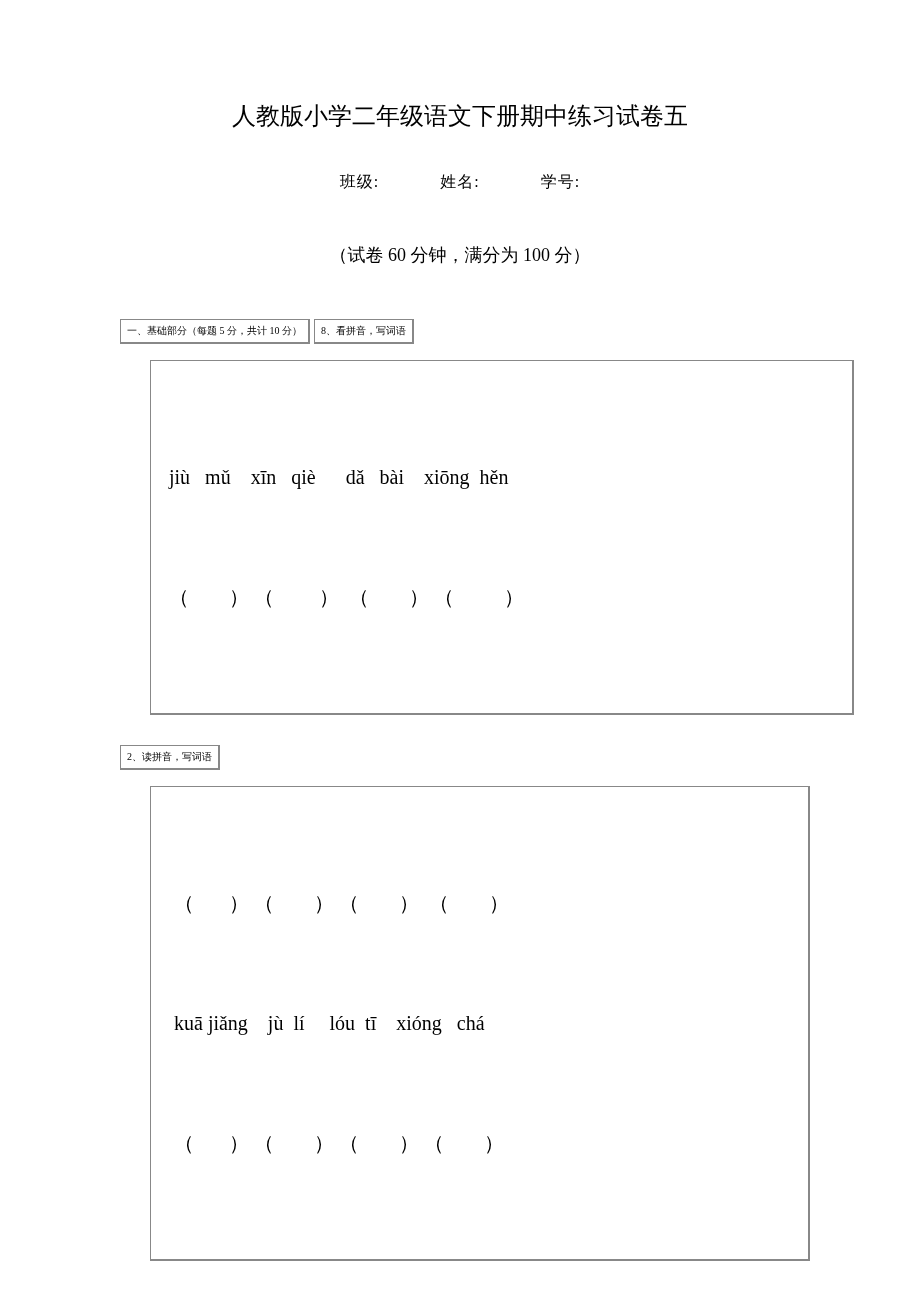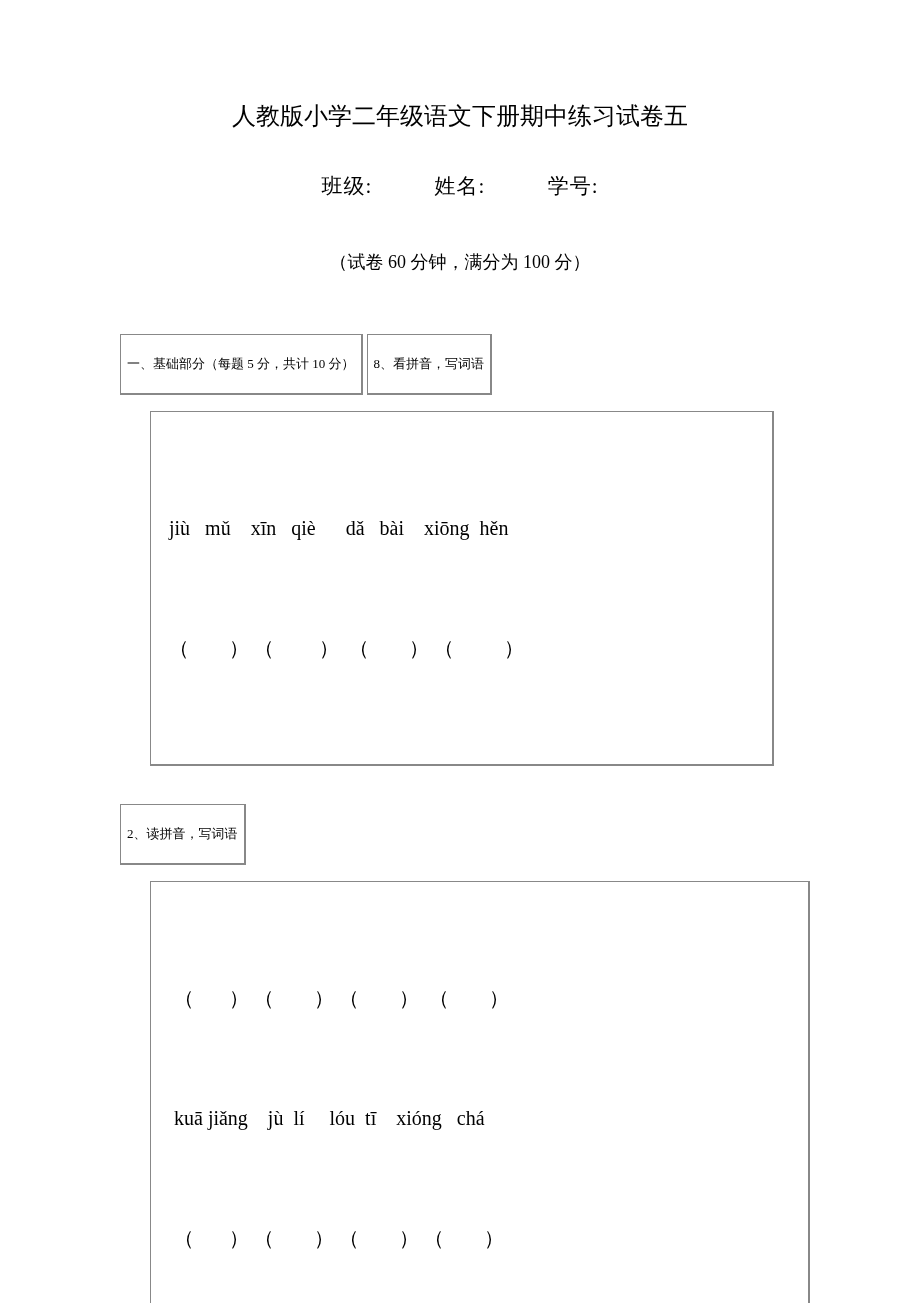--- a/index.html
+++ b/index.html
@@ -17,52 +17,52 @@
     position: relative;
   }
   .title {
     text-align: center;
     font-size: 24px;
     font-weight: normal;
     margin-bottom: 40px;
   }
   .meta-row {
     text-align: center;
-    font-size: 21px;
+    font-size: 16px;
     margin-bottom: 50px;
     letter-spacing: 1px;
   }
   .meta-row span { margin: 0 28px; }
   .exam-info {
     text-align: center;
     font-size: 18px;
     margin-bottom: 40px;
   }
   .section-hdr, .subhdr {
     display: inline-block;
     border: 1px solid #888;
     border-right: 2px solid #888;
     border-bottom: 2px solid #888;
-    padding: 20px 6px;
-    font-size: 13px;
-    margin: 20px 0 16px 0;
+    padding: 4px 6px;
+    font-size: 10px;
+    margin: 12px 0 16px 0;
   }
   .img-box {
     border: 1px solid #888;
     border-right: 2px solid #888;
     border-bottom: 2px solid #888;
     padding: 16px 18px;
     font-family: "SimSun", serif;
     font-size: 20px;
     line-height: 2;
     margin-bottom: 18px;
     white-space: pre;
   }
   .img-box .row { display: block; }
-  .wide { width: 624px; margin-left: 30px; }
+  .wide { width: 704px; margin-left: 30px; }
   .wider { width: 660px; margin-left: 30px; }
 </style>
 </head>
 <body>
 
 <div class="page">
 
   <div class="title">人教版小学二年级语文下册期中练习试卷五</div>
 
   <div class="meta-row">

